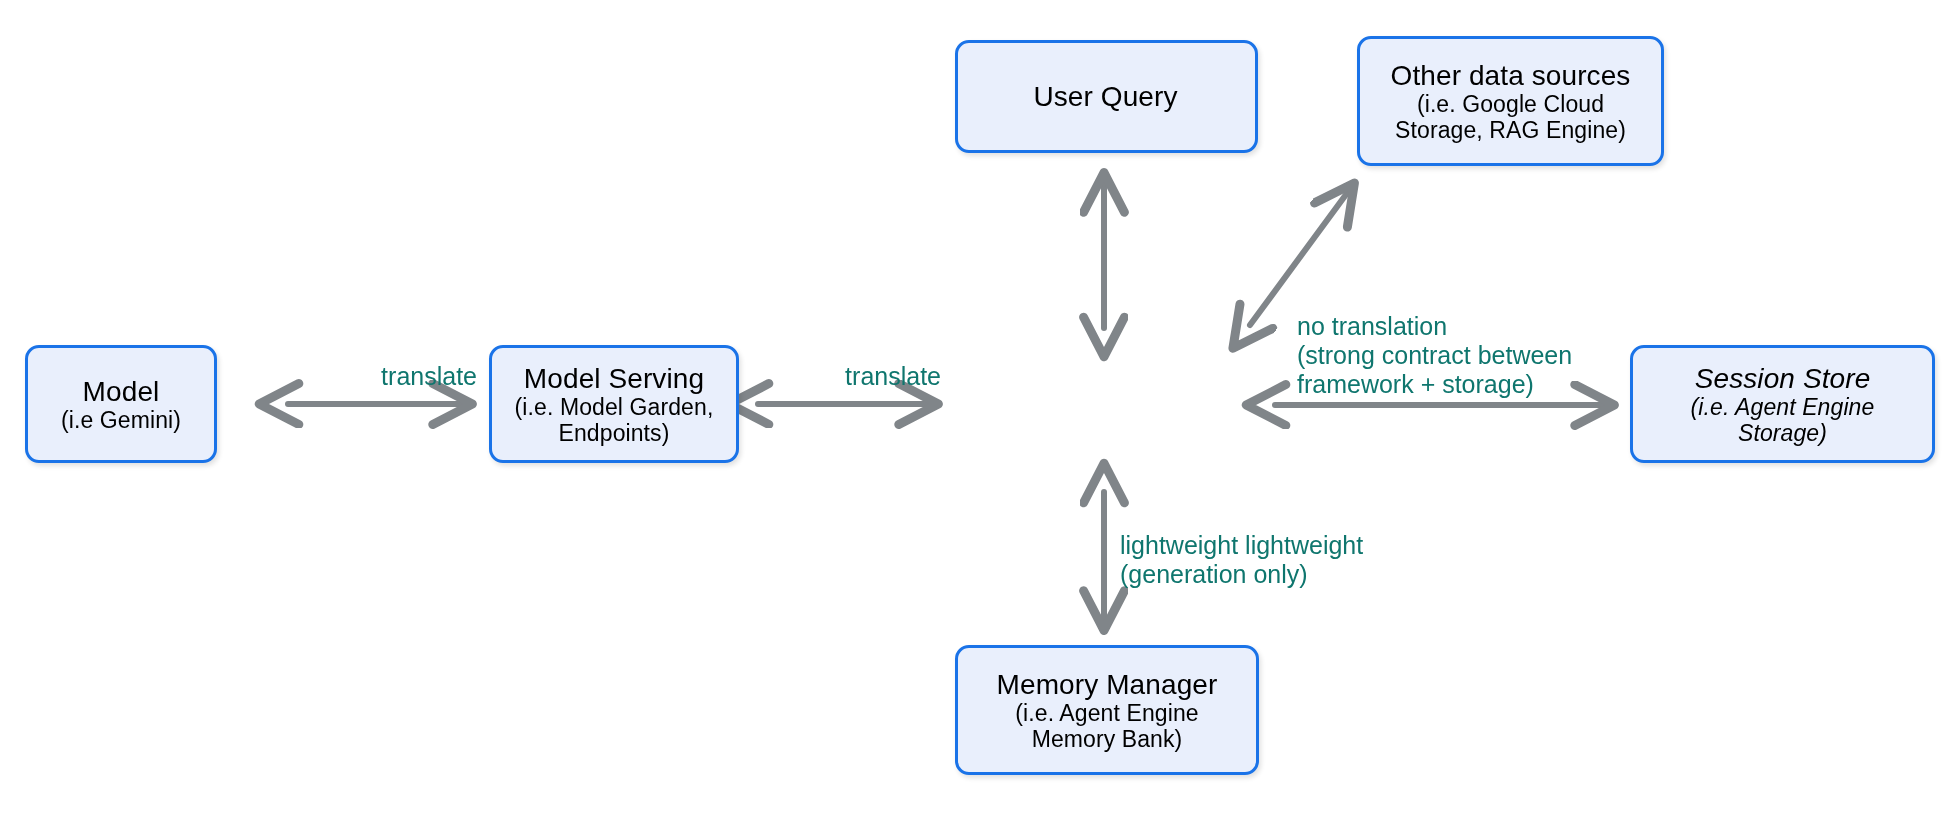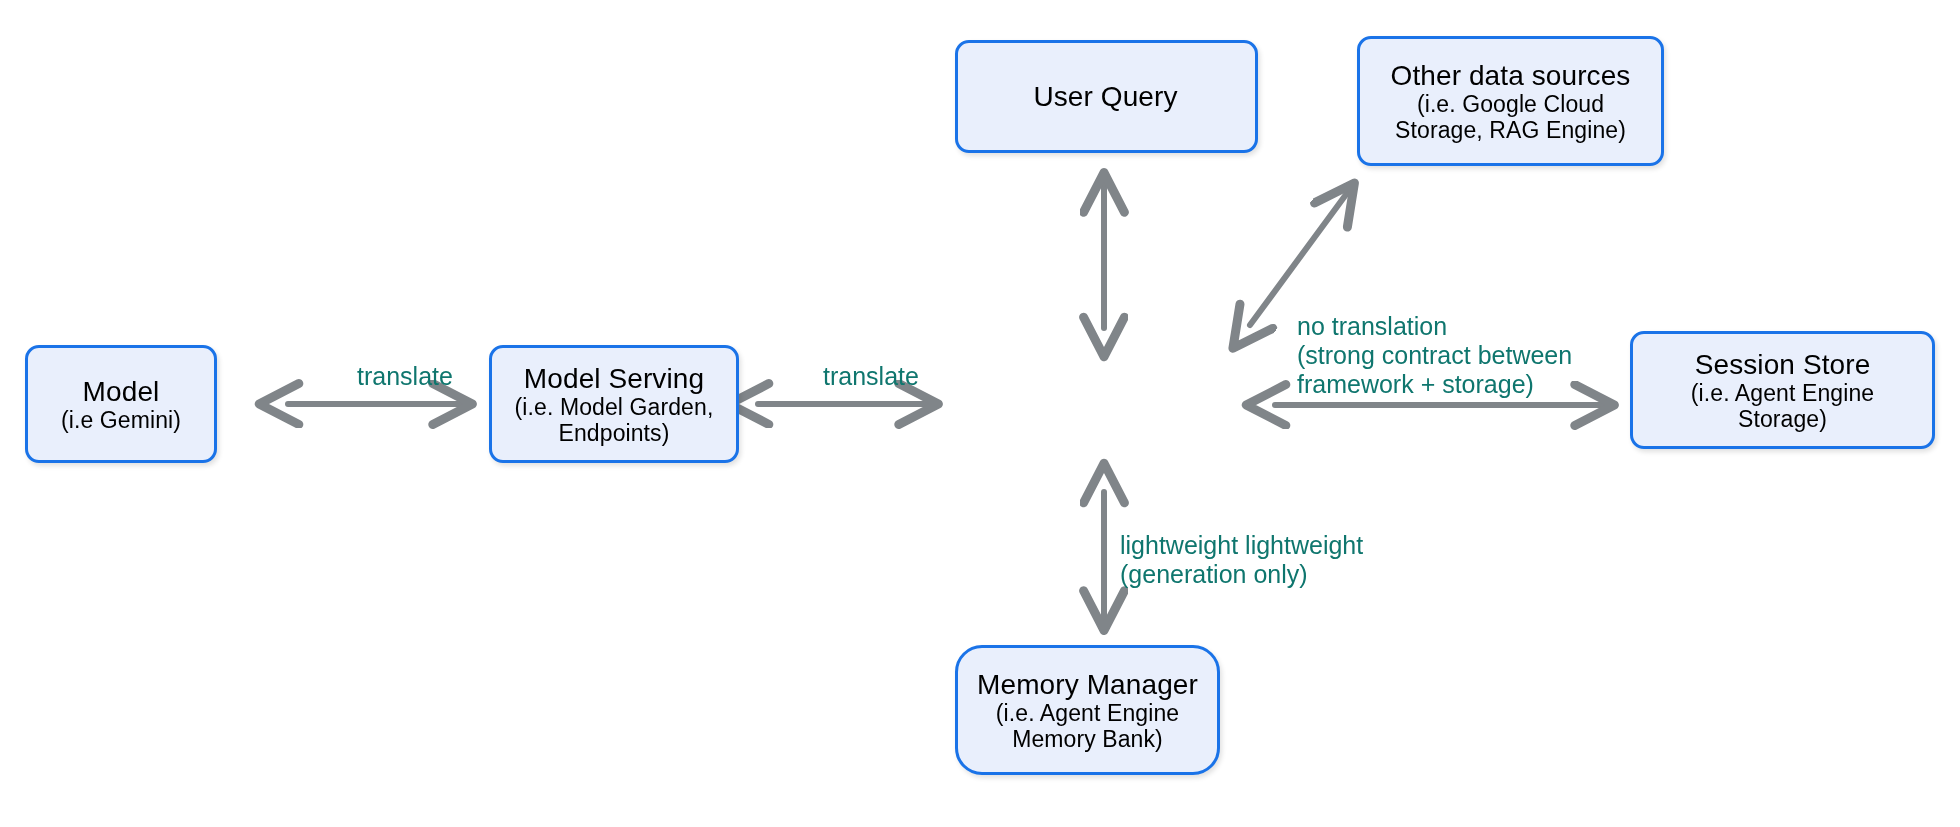--- a/index.html
+++ b/index.html
@@ -53,34 +53,34 @@
     white-space: pre-line;
   }
   .edge-label {
     position: absolute;
     color: #0f766e;
     font-size: 25px;
     line-height: 1.16;
     white-space: pre-line;
   }
   .edge-label.center {
-    text-align: left;
+    text-align: right;
   }
   .edge-label.left {
     text-align: left;
   }
 
   
   #node-model            { left: 25px;   top: 345px; width: 192px; height: 118px; }
   #node-model-serving    { left: 489px;  top: 345px; width: 250px; height: 118px; }
   #node-agent-framework  { left: 955px;  top: 347px; width: 303px; height: 124px; }
-  #node-session-store    { left: 1630px; top: 331px; width: 305px; height: 118px; }
+  #node-session-store    { left: 1630px; top: 345px; width: 305px; height: 118px; font-style: italic; }
   #node-user-query       { left: 955px;  top: 40px;  width: 303px; height: 113px; padding-left: 8px; }
   #node-other-sources    { left: 1357px; top: 36px;  width: 307px; height: 130px; }
-  #node-memory-manager   { left: 955px;  top: 645px; width: 265px; height: 130px; border-radius: 27px; }
+  #node-memory-manager   { left: 955px;  top: 645px; width: 304px; height: 130px; }
 
   
   #label-translate-1     { left: 357px;  top: 362px; width: 120px; }
   #label-translate-2     { left: 823px;  top: 362px; width: 118px; }
   #label-no-translation  { left: 1297px; top: 312px; width: 320px; }
   #label-lightweight     { left: 1120px; top: 531px; width: 300px; }
 </style>
 </head>
 <body>
 

